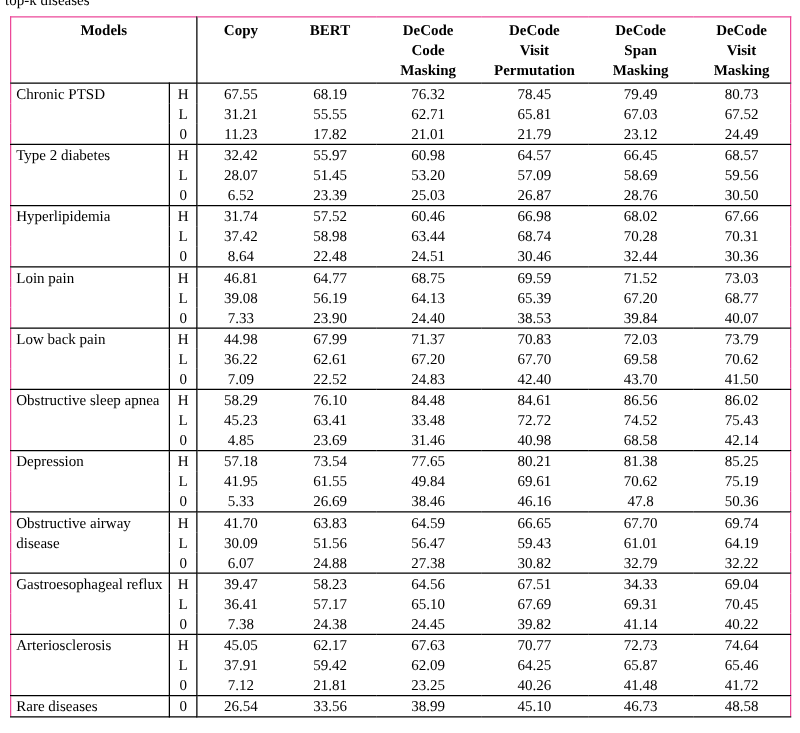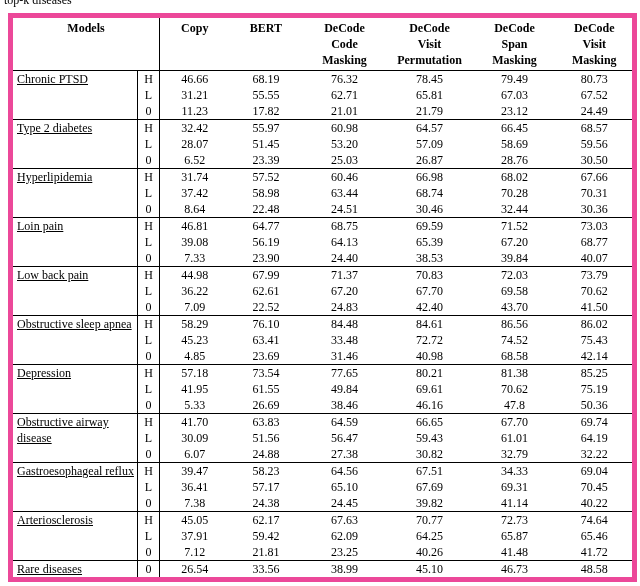--- a/index.html
+++ b/index.html
@@ -12,21 +12,21 @@
   }
   .page { position: relative; width: 640px; height: 470px; padding: 13px 8px 0 8px; }
   .top-fragment {
     position: absolute; top: -7px; left: 4px;
     font-size: 12px; line-height: 14px; white-space: nowrap;
   }
   table.results {
     border-collapse: collapse;
     width: 624px;
     table-layout: fixed;
-    border: 5px solid #ec4899;
+    border: 1px solid #ec4899;
   }
   th, td {
     font-size: 12px;
     line-height: 16px;
     padding: 0;
     overflow: hidden;
   }
   thead th {
     font-weight: bold;
     vertical-align: top;
@@ -35,21 +35,20 @@
     padding-bottom: 2px;
     border-bottom: 1px solid #000;
   }
   th.c-name { border-right: 1px solid #000; }
   td.c-disease {
     text-align: left;
     padding-left: 4px;
     vertical-align: top;
     border-right: 1px solid #000;
     border-bottom: 1px solid #000;
-    text-decoration: underline;
   }
   td.c-level { text-align: center; border-right: 1px solid #000; }
   td.c-val { text-align: center; }
   td.best { font-weight: normal; }
   tr.group-end td { border-bottom: 1px solid #000; }
   .bottom-caption {
     margin-top: 11px;
     font-size: 13px;
     line-height: 16px;
     white-space: nowrap;
@@ -84,21 +83,21 @@
           <th>DeCode<br>Code<br>Masking</th>
           <th>DeCode<br>Visit<br>Permutation</th>
           <th>DeCode<br>Span<br>Masking</th>
           <th>DeCode<br>Visit<br>Masking</th>
         </tr>
       </thead>
       <tbody>
         <tr>
           <td rowspan="3" class="c-disease">Chronic PTSD</td>
           <td class="c-level">H</td>
-          <td class="c-val">46.66</td>
+          <td class="c-val">67.55</td>
           <td class="c-val">68.19</td>
           <td class="c-val">76.32</td>
           <td class="c-val">78.45</td>
           <td class="c-val">79.49</td>
           <td class="c-val best">80.73</td>
         </tr>
         <tr>
           <td class="c-level">L</td>
           <td class="c-val">31.21</td>
           <td class="c-val">55.55</td>

